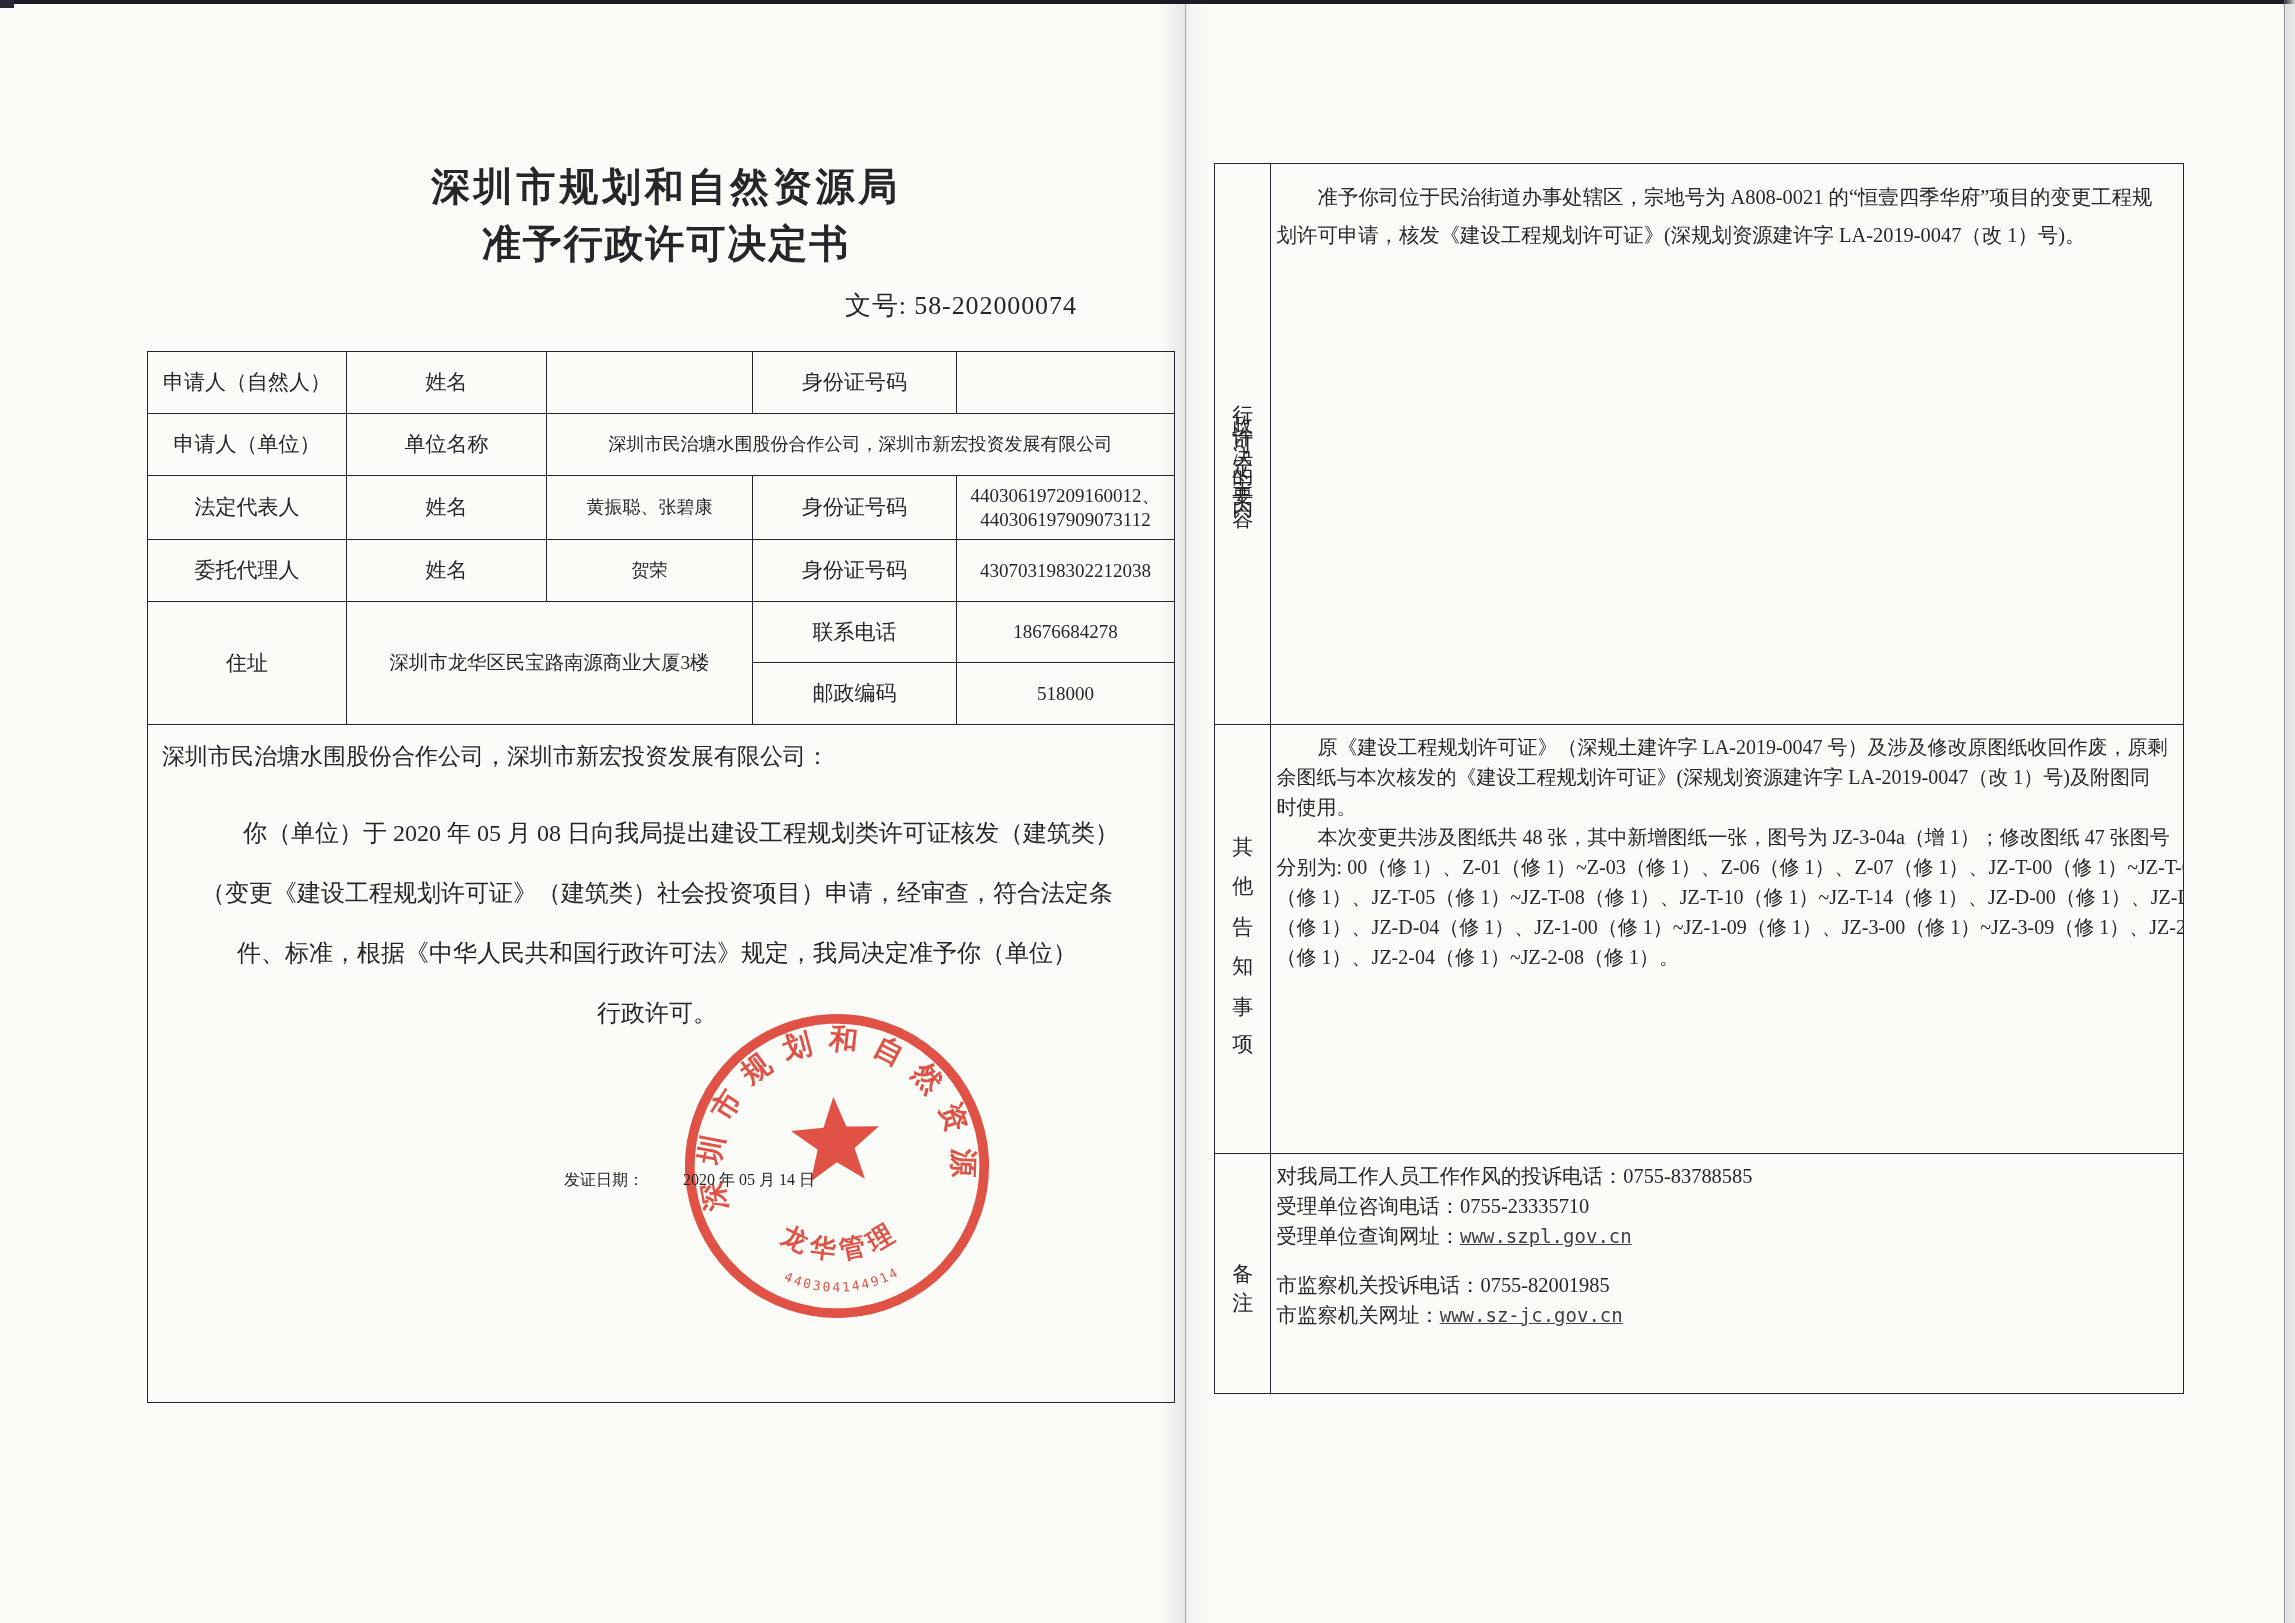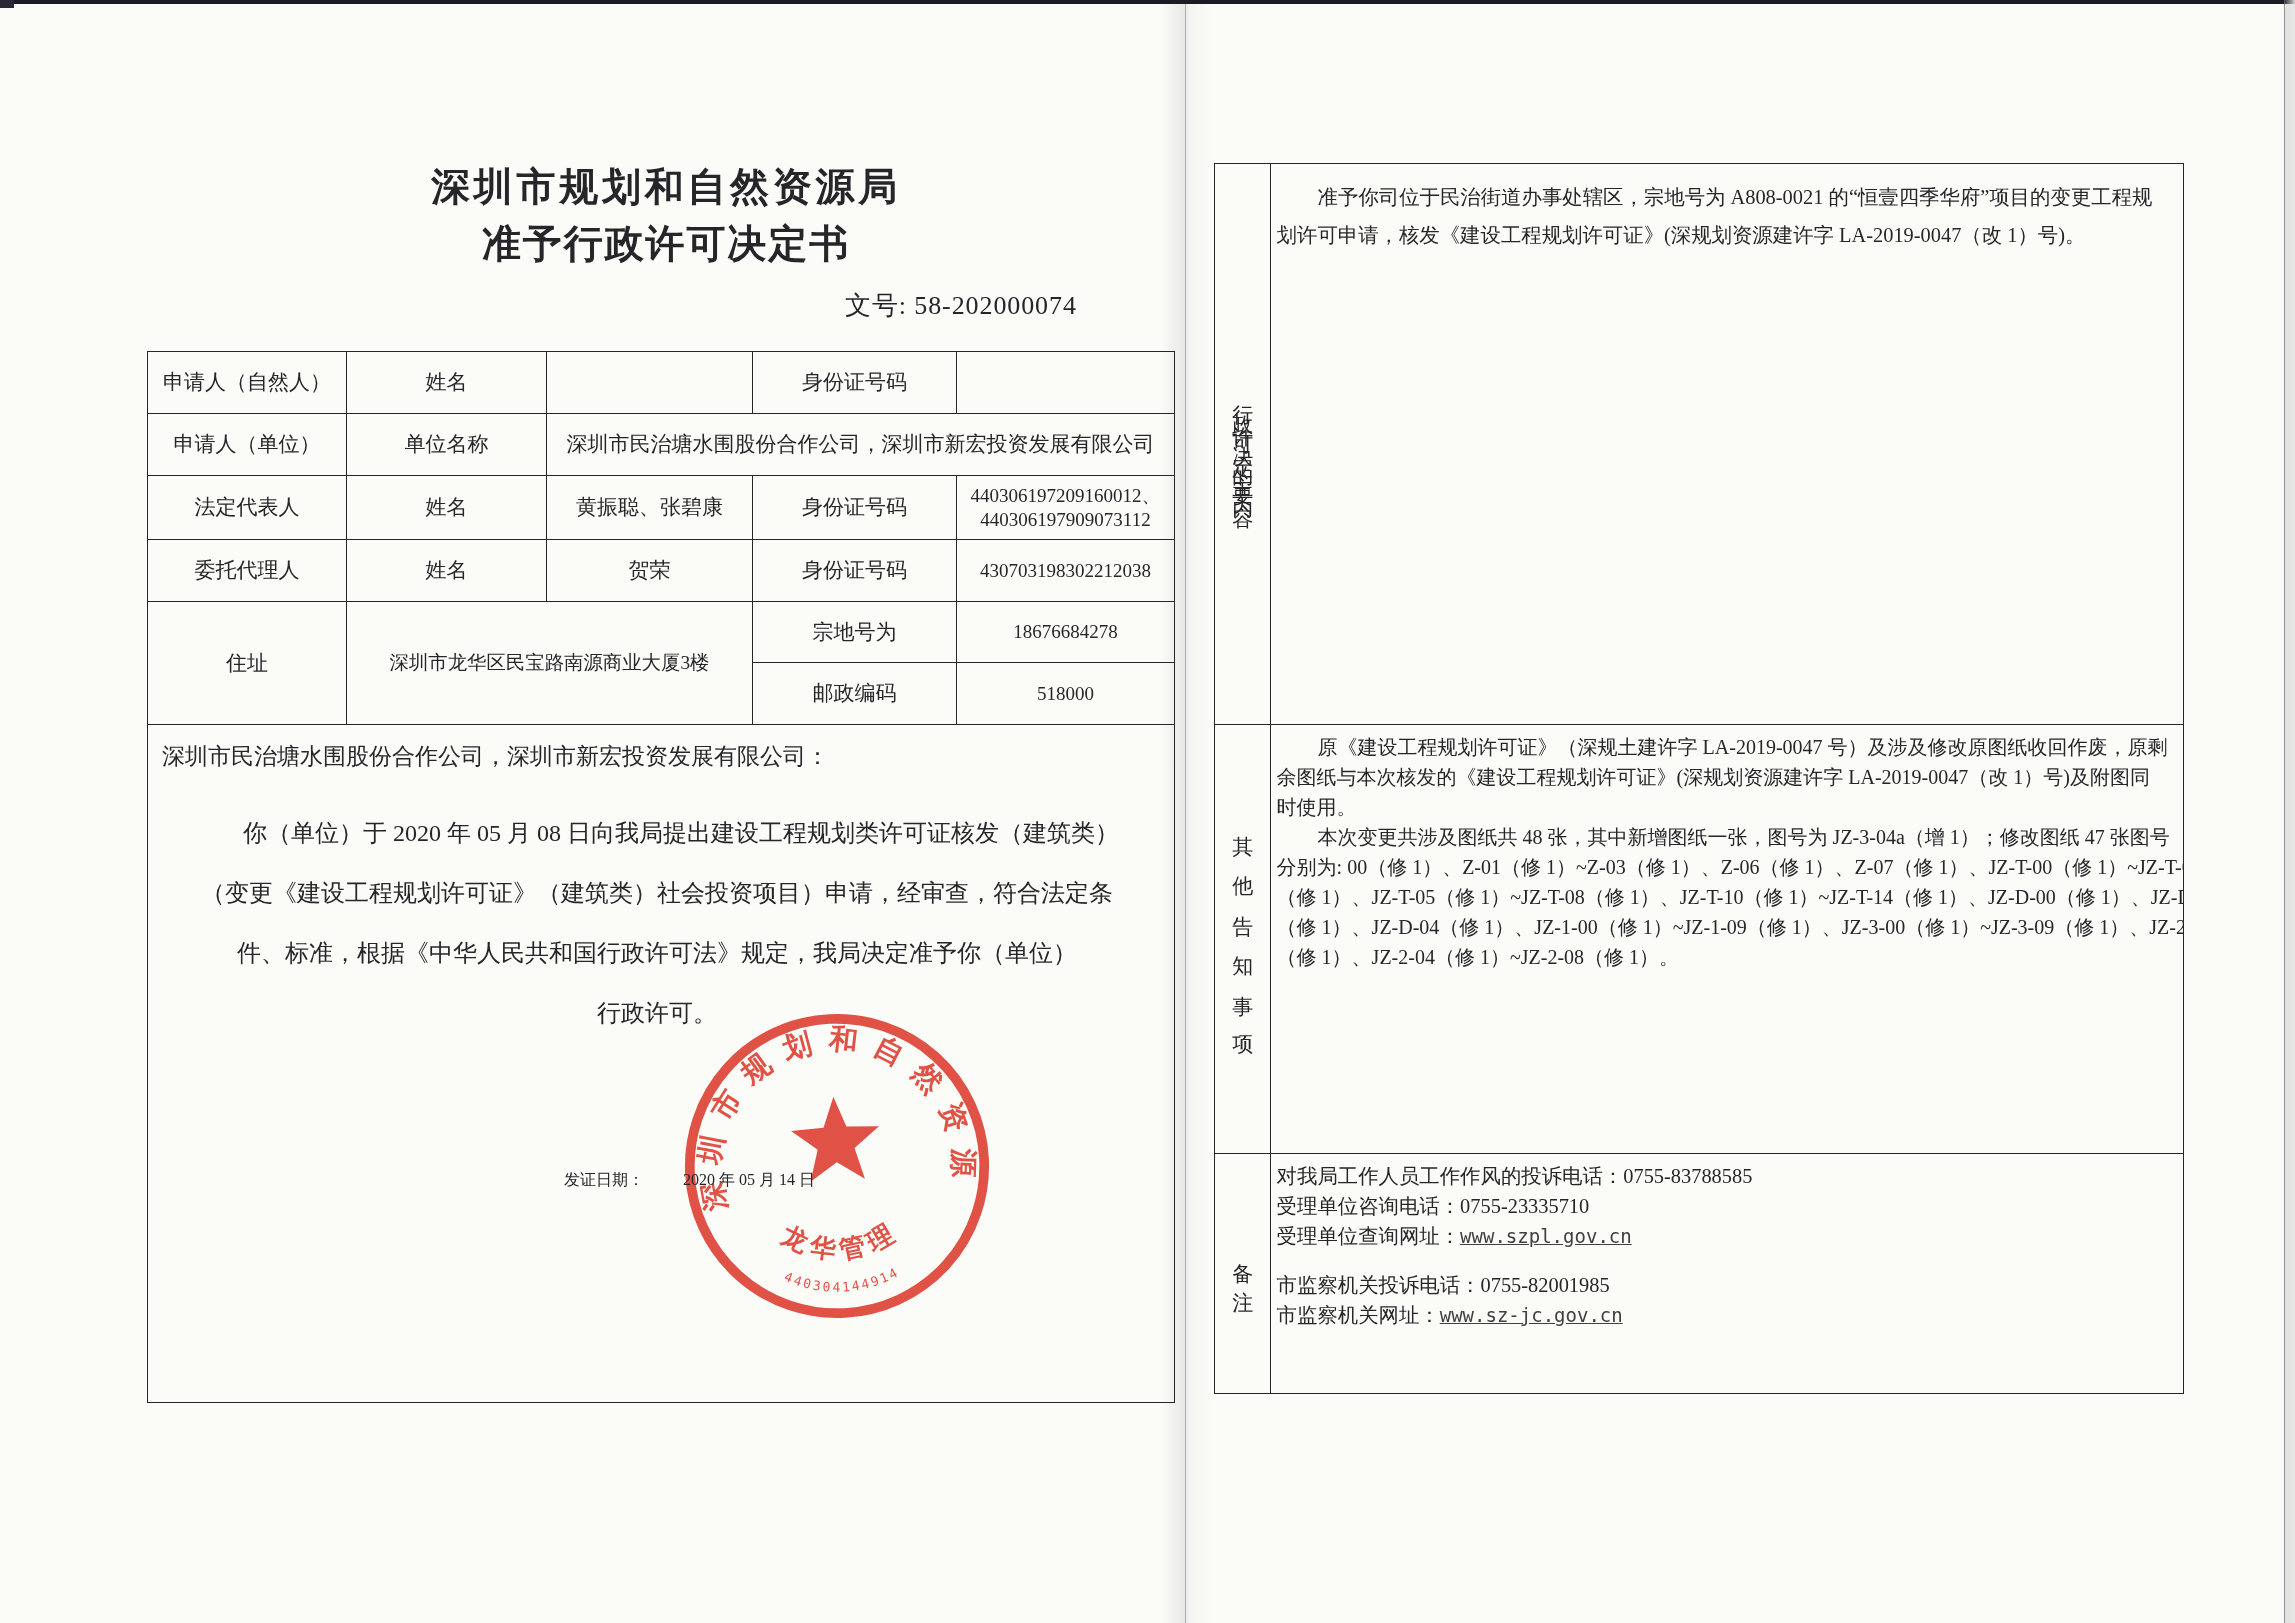--- a/index.html
+++ b/index.html
@@ -17,21 +17,21 @@
   
   .title{position:absolute;left:148px;width:1036px;text-align:center;
          font-family:"Liberation Sans","DejaVu Sans",sans-serif;font-weight:900;
          font-size:39px;letter-spacing:3.7px;color:#26262a;}
   .doc-no{position:absolute;left:845px;top:288px;font-size:26px;letter-spacing:0.9px;}
 
   table.doc{border-collapse:collapse;table-layout:fixed;position:absolute;background:transparent;}
   table.doc td{border:1.9px solid #26262a;padding:0;vertical-align:middle;text-align:center;
                font-size:21px;line-height:1.25;overflow:hidden;}
   #left-table{left:147px;top:351px;width:1026px;height:1052px;}
-  #left-table td.val{font-size:21px;}
+  #left-table td.val{font-size:18px;}
   #left-table td.idnum{font-size:19px;font-family:"Liberation Serif","DejaVu Serif",serif;}
   td.bigcell{position:relative;text-align:left;vertical-align:top;text-decoration:underline;}
   .salutation{position:absolute;left:14px;top:17.6px;font-size:23px;white-space:nowrap;}
   .body-lines{position:absolute;left:14px;top:78px;width:990px;font-size:24px;line-height:60px;}
   .body-lines div{white-space:nowrap;}
   .indent2{text-indent:48px;}
   .issue-date{position:absolute;left:416px;top:445px;font-size:16px;white-space:nowrap;z-index:3;}
   .issue-date .gap{display:inline-block;width:39px;}
   #stamp{position:absolute;left:527px;top:279px;width:324px;height:324px;opacity:0.87;z-index:2;transform:rotate(-3deg);}
 
@@ -103,21 +103,21 @@
     <tr style="height:62px">
       <td>委托代理人</td>
       <td>姓名</td>
       <td class="val">贺荣</td>
       <td>身份证号码</td>
       <td class="idnum">430703198302212038</td>
     </tr>
     <tr style="height:61px">
       <td rowspan="2">住址</td>
       <td rowspan="2" colspan="2" class="val" style="font-size:19.4px;padding:0 28px;">深圳市龙华区民宝路南源商业大厦3楼</td>
-      <td>宗地号为</td>
+      <td>联系电话</td>
       <td class="idnum">18676684278</td>
     </tr>
     <tr style="height:62px">
       <td>邮政编码</td>
       <td class="idnum">518000</td>
     </tr>
     <tr>
       <td colspan="5" class="bigcell">
         <div class="salutation">深圳市民治塘水围股份合作公司，深圳市新宏投资发展有限公司：</div>
         <div class="body-lines">

